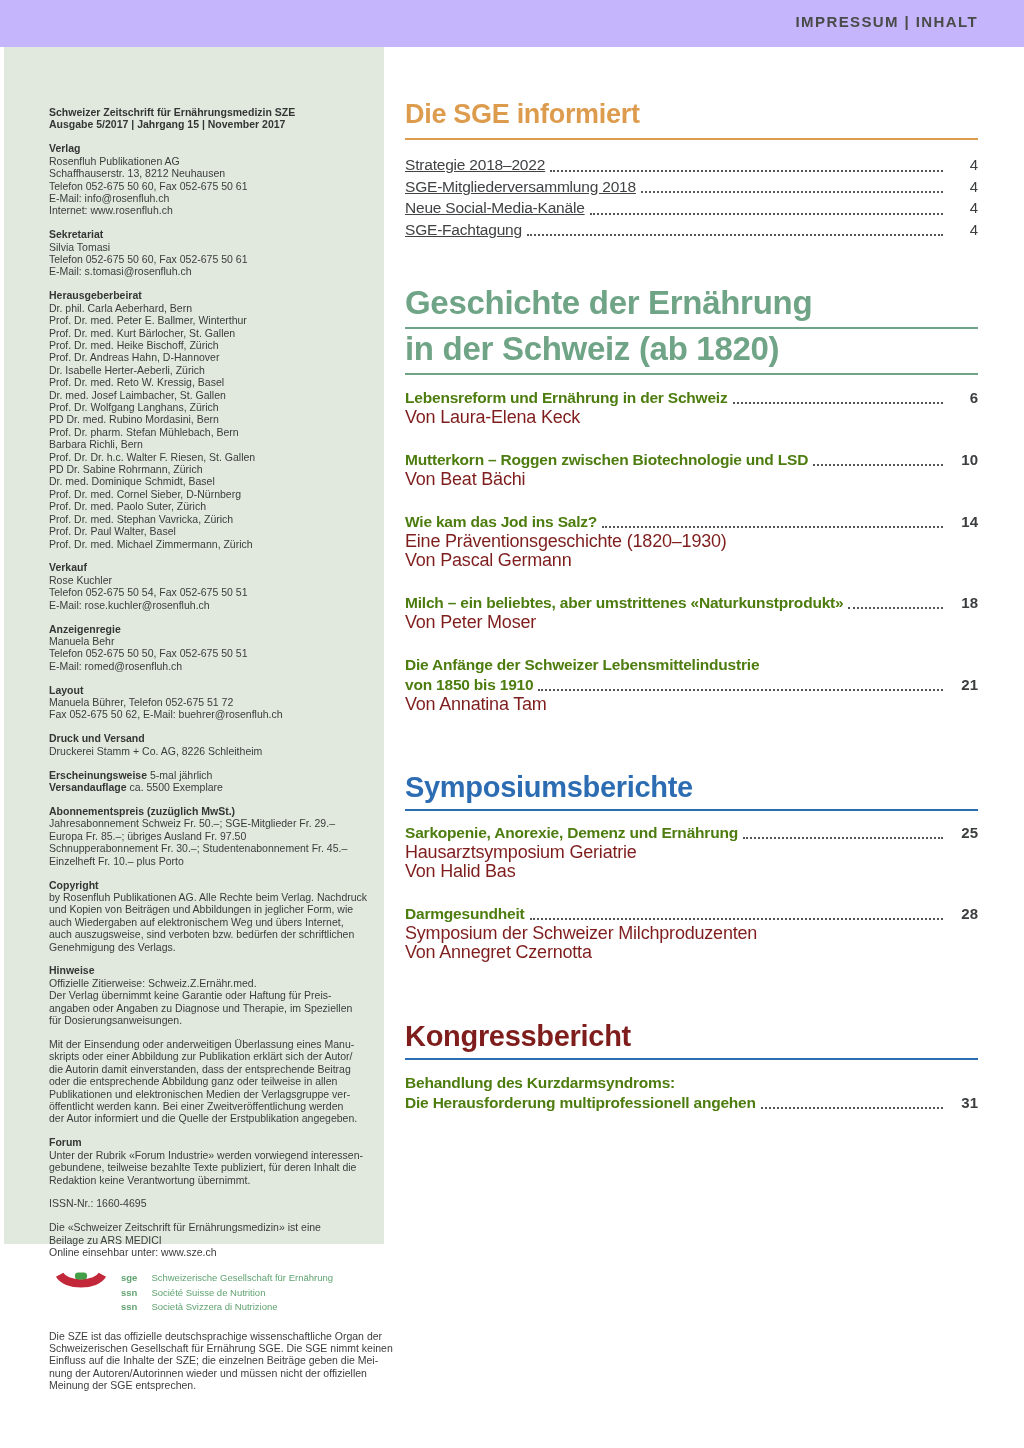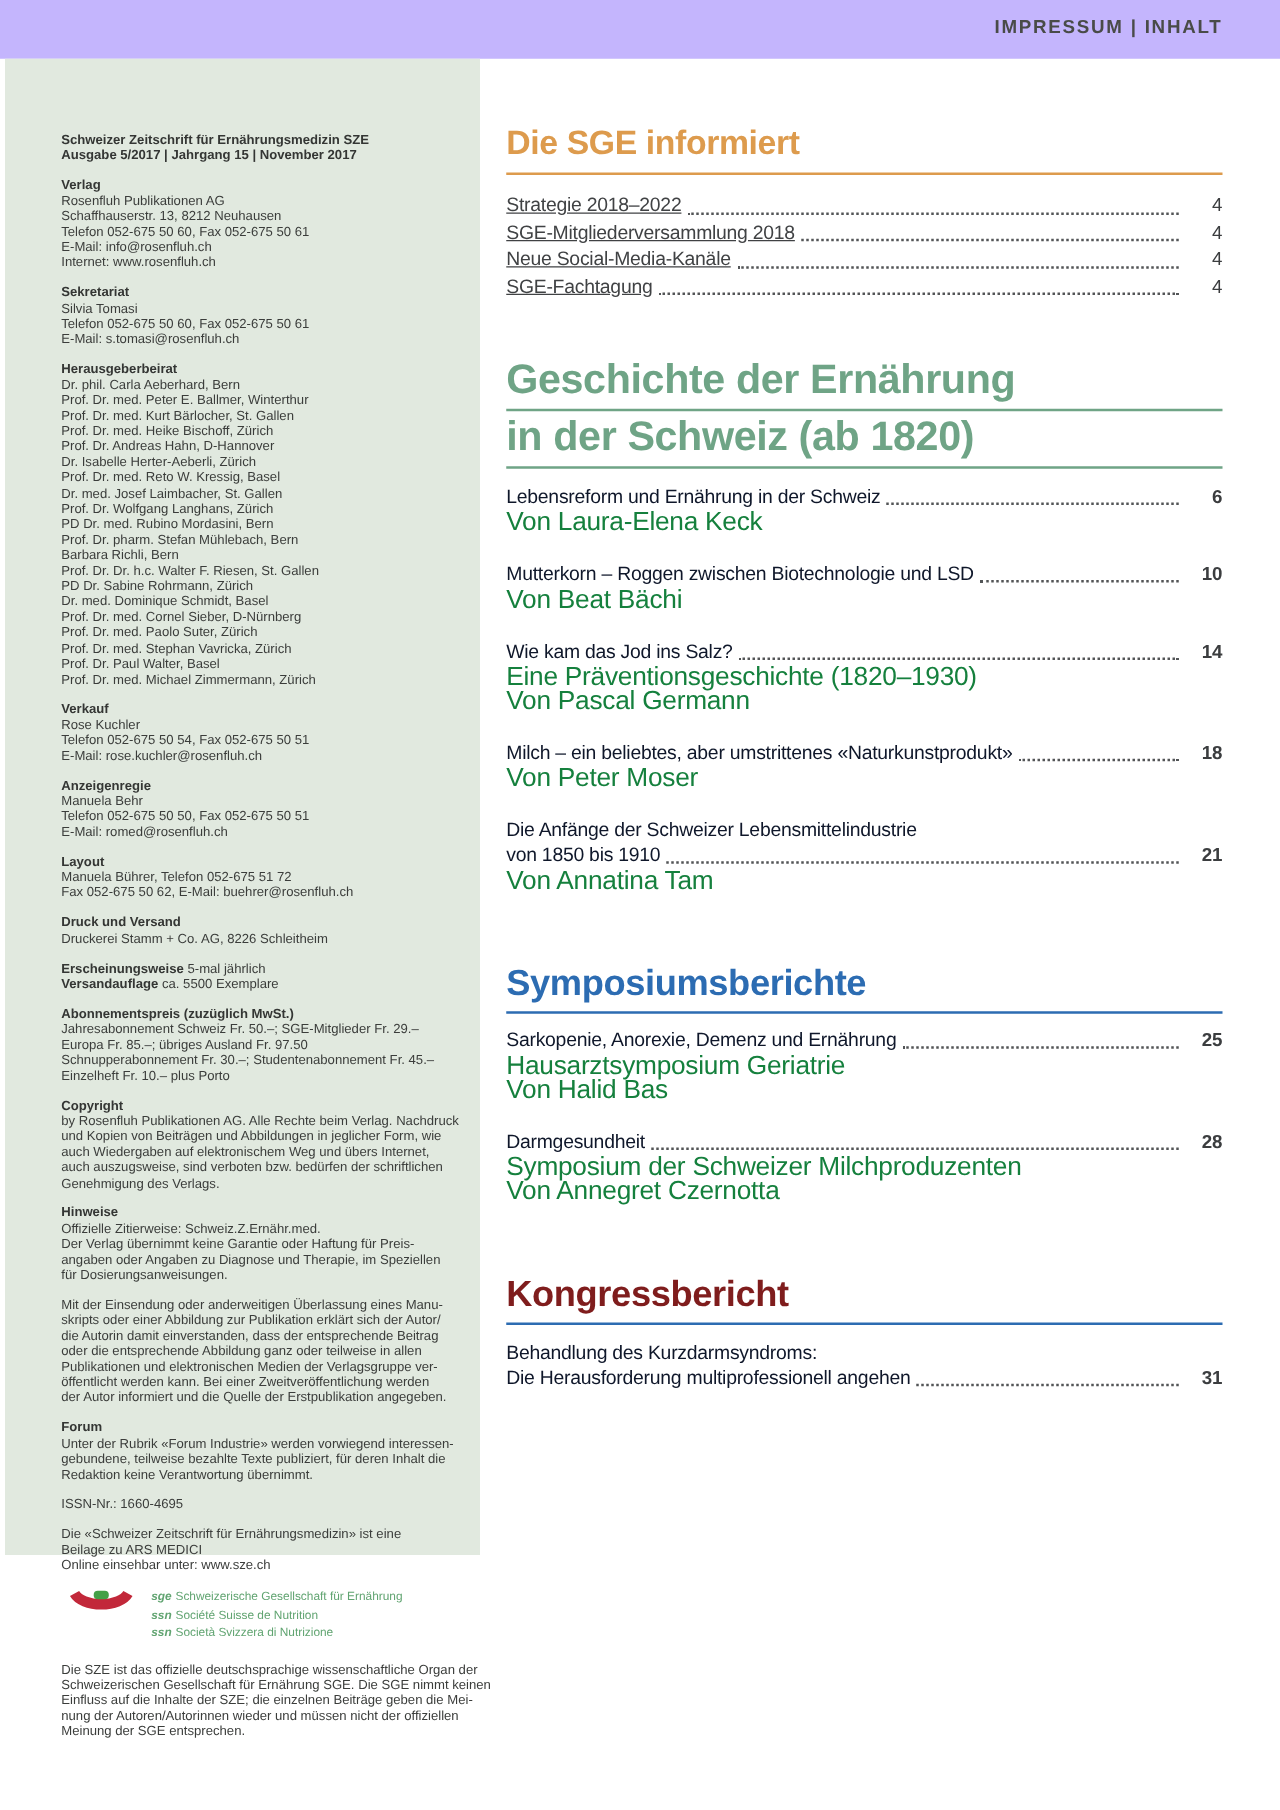--- a/index.html
+++ b/index.html
@@ -20,44 +20,44 @@
     background:#e1e9df;padding:59px 26px 18px 45px;
     font-size:10.5px;line-height:12.4px;color:#3b3d3b;
   }
   .sb-block{margin-bottom:11.5px;}
   .sb-line{white-space:nowrap;}
   .sb-line strong{font-weight:bold;color:#343634;}
   
   .sge-logo{display:flex;align-items:flex-start;margin:4px 0 15px 6px;}
   .sge-logo svg{flex:0 0 auto;display:block;}
   .sge-logo-text{margin-left:14px;margin-top:1px;font-size:9.5px;line-height:14.5px;color:#61a471;}
-  .sge-logo-text strong{font-weight:bold;margin-right:3px;font-style:italic;}
+  .sge-logo-text strong{font-weight:bold;margin-right:14px;}
   
   .main{position:absolute;left:405px;top:47px;width:573px;}
   .toc-heading-line{
     font-weight:bold;letter-spacing:-0.3px;
     border-bottom:2px solid;padding-bottom:5px;
   }
   .toc-section-sge-informiert .toc-heading{margin-top:50px;}
   .toc-section-sge-informiert .toc-heading-line{font-size:27px;line-height:34px;padding-bottom:7px;}
   .toc-section-geschichte .toc-heading{margin-top:43px;}
   .toc-section-geschichte .toc-heading-line{font-size:33px;line-height:40px;padding-bottom:4px;}
   .toc-section-symposiumsberichte .toc-heading{margin-top:55px;}
   .toc-section-kongressbericht .toc-heading{margin-top:56px;}
   .toc-section-symposiumsberichte .toc-heading-line,
   .toc-section-kongressbericht .toc-heading-line{font-size:29px;line-height:36px;padding-bottom:4px;}
   .toc-entries{margin-top:13px;}
   .toc-section-symposiumsberichte .toc-entries{margin-top:12px;}
   .toc-section-sge-informiert .toc-entries{margin-top:14px;}
   .toc-entry{margin-bottom:23px;}
   .toc-row{display:flex;line-height:20px;}
-  .toc-title{white-space:nowrap;font-weight:normal;font-size:15.5px;color:#0f172a;letter-spacing:-0.2px;}
+  .toc-title{white-space:nowrap;font-weight:bold;font-size:15.5px;color:#4d7c0f;letter-spacing:-0.2px;}
   .toc-leader{flex:1 1 auto;min-width:18px;border-bottom:2px dotted #535557;margin:0 5px 4px 5px;}
   .toc-page{flex:0 0 auto;width:30px;text-align:right;font-weight:bold;font-size:15px;color:#3b3d3f;}
-  .toc-sub{font-size:21px;line-height:19px;color:#15803d;letter-spacing:-0.2px;}
+  .toc-sub{font-size:18px;line-height:19px;color:#7f1d1d;letter-spacing:-0.2px;}
   .toc-entries.compact{margin-top:14px;}
   .toc-entries.compact .toc-entry{margin-bottom:0;}
   .toc-entries.compact .toc-row{line-height:21.5px;}
   .toc-entries.compact .toc-title{font-weight:normal;font-size:15.5px;color:#404244;text-decoration:underline;}
   .toc-entries.compact .toc-page{font-weight:normal;}
   
   .footer{
     position:absolute;top:1407px;right:46px;
     display:flex;align-items:center;gap:11px;color:#55575a;margin-top:41px;
   }

